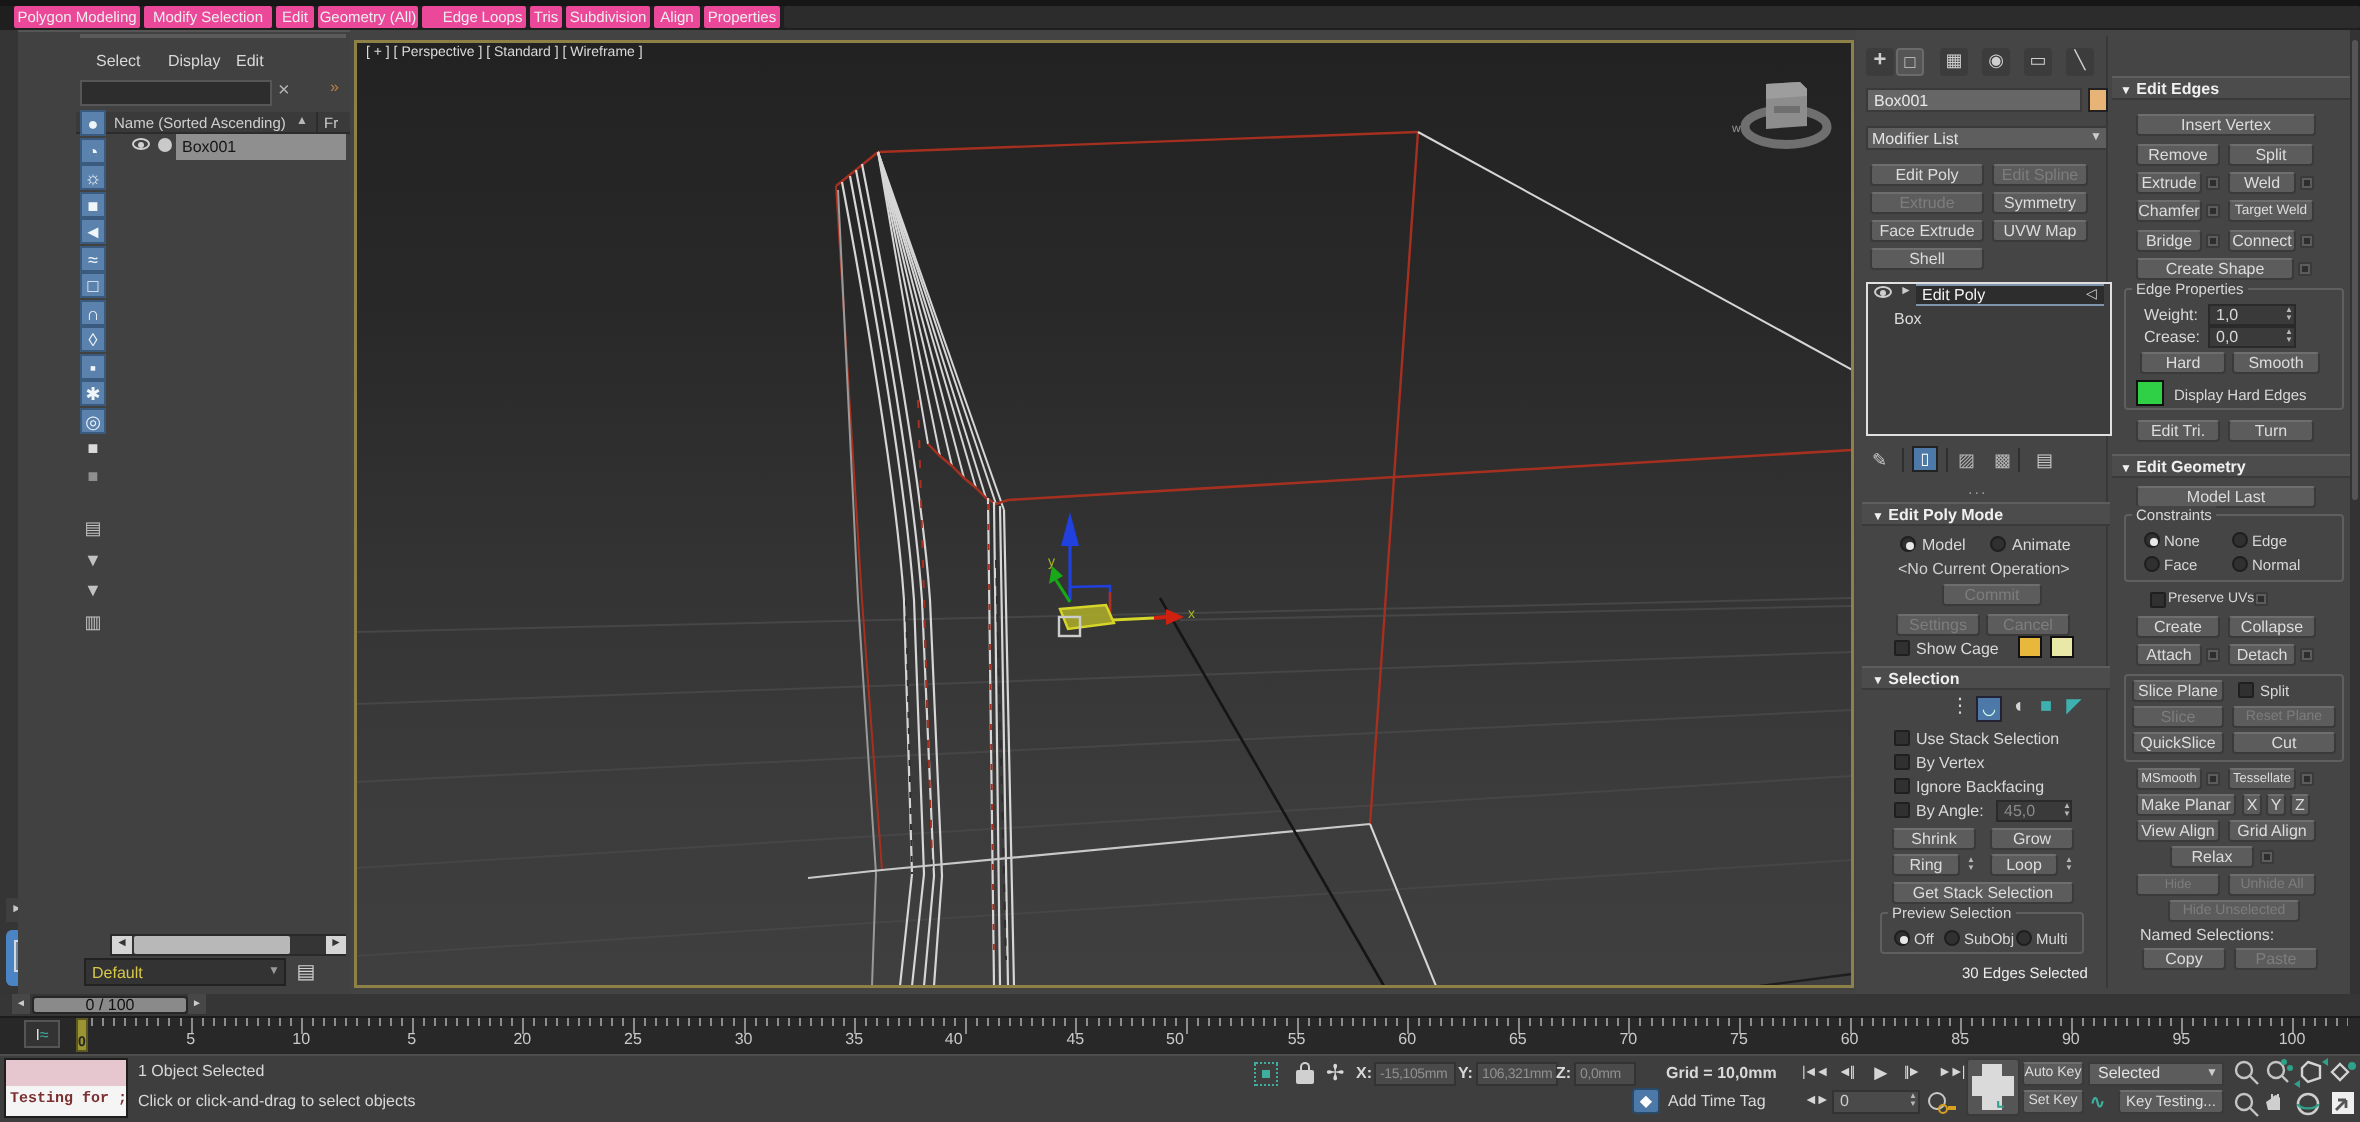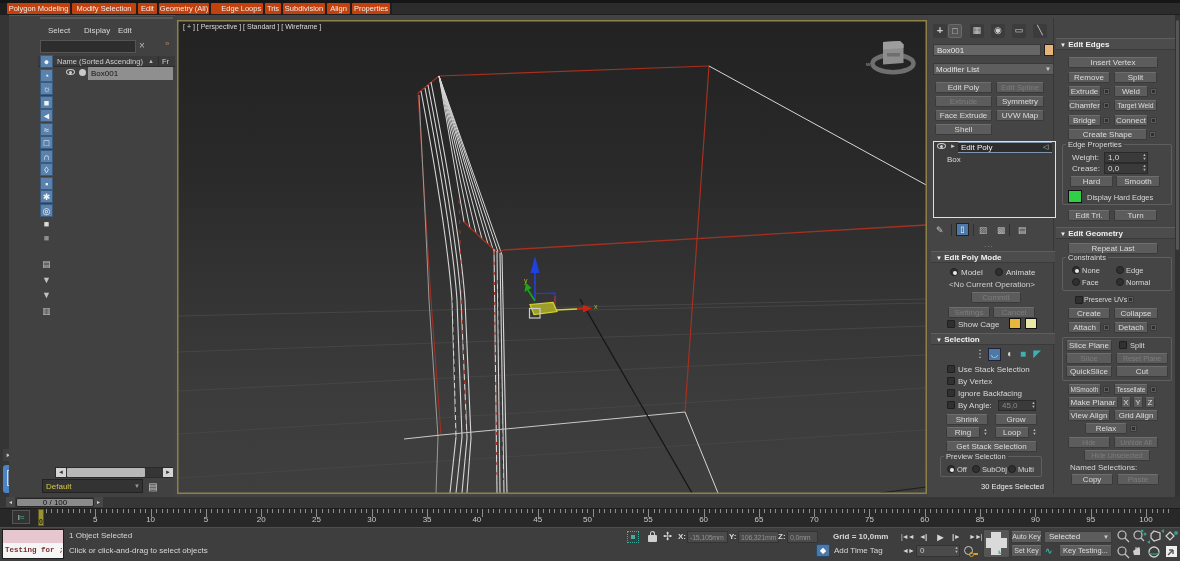--- a/index.html
+++ b/index.html
@@ -10,21 +10,21 @@
 .chk{position:absolute;width:8px;height:8px;background:#303030;border:1px solid #1f1f1f;border-radius:1px}
 .rad{position:absolute;width:8px;height:8px;background:#303030;border:1px solid #1f1f1f;border-radius:50%}
 .rad.on:after{content:"";position:absolute;left:2px;top:2px;width:4px;height:4px;background:#e8e8e8;border-radius:50%}
 .lbl{position:absolute;font-size:8px;color:#d8d8d8;white-space:nowrap}
 .lbl7{position:absolute;font-size:7.5px;color:#d8d8d8;white-space:nowrap}
 .hdr{position:absolute;font-size:8px;font-weight:bold;color:#f0f0f0;white-space:nowrap}
 .gb{position:absolute;border:1px solid #5f5f5f;border-radius:2px}
 .gbl{position:absolute;font-size:7.5px;color:#d8d8d8;background:#454545;padding:0 2px;white-space:nowrap}
 .fld{position:absolute;background:#3a3a3a;border:1px solid #2a2a2a;color:#d8d8d8;font-size:8px;line-height:9px;padding-left:3px;overflow:hidden}
 .spin{position:absolute;width:7px;color:#b8b8b8;font-size:4px;line-height:4px;text-align:center}
-.tab{position:absolute;top:3px;height:11px;background:#c2410c;color:#ededed;font-size:7.5px;text-align:center;line-height:11px;border-radius:1px;white-space:nowrap;overflow:hidden}
+.tab{position:absolute;top:3px;height:11px;background:#ec4899;color:#ededed;font-size:7.5px;text-align:center;line-height:11px;border-radius:1px;white-space:nowrap;overflow:hidden}
 .tile{position:absolute;width:13px;height:13px;background:#5a82ad;border:1px solid #3a5a7e;color:#f0f5fa;font-size:9px;line-height:12px;text-align:center;overflow:hidden}
 .gtile{position:absolute;width:13px;height:13px;color:#c2c2c2;font-size:9px;line-height:12px;text-align:center}
 .pbtn{position:absolute;color:#d6d6d6;font-size:9px;white-space:nowrap}
 </style></head>
 <body>
 
 <div class="a" style="left:0;top:0;width:1180px;height:3px;background:#161616"></div>
 <div class="a" style="left:0;top:3px;width:1180px;height:12px;background:#1f1f1f"></div>
 <div class="a" style="left:392px;top:3px;width:788px;height:11px;background:#2c2c2c;border-radius:1px"></div>
 <div class="tab" style="left:7px;width:63px">Polygon Modeling</div>
@@ -280,21 +280,21 @@
 <div class="fld" style="left:1104px;top:163px;width:44px;height:11px">0,0</div>
 <div class="spin" style="left:1141px;top:164px">▲<br>▼</div>
 <div class="btn" style="left:1070px;top:176px;width:43px;height:11px;font-size:8px">Hard</div>
 <div class="btn" style="left:1116px;top:176px;width:44px;height:11px;font-size:8px">Smooth</div>
 <div class="a" style="left:1068px;top:190px;width:14px;height:13px;background:#2fd045;border:1px solid #111"></div>
 <div class="lbl7" style="left:1087px;top:193px">Display Hard Edges</div>
 <div class="btn" style="left:1068px;top:210px;width:42px;height:11px;font-size:8px">Edit Tri.</div>
 <div class="btn" style="left:1114px;top:210px;width:43px;height:11px;font-size:8px">Turn</div>
 <div class="a" style="left:1056px;top:227px;width:120px;height:12px;background:#4c4c4c;border-top:1px solid #5e5e5e;border-bottom:1px solid #3a3a3a"></div>
 <div class="hdr" style="left:1060px;top:229px"><span style="font-size:6px">▼</span> Edit Geometry</div>
-<div class="btn" style="left:1068px;top:243px;width:90px;height:11px;font-size:8px">Repeat Last</div>
+<div class="btn" style="left:1068px;top:243px;width:90px;height:11px;font-size:8px">Model Last</div>
 <div class="gb" style="left:1062px;top:257px;width:110px;height:34px"></div>
 <div class="gbl" style="left:1066px;top:253px">Constraints</div>
 <div class="rad on" style="left:1072px;top:266px"></div>
 <div class="lbl7" style="left:1082px;top:266px">None</div>
 <div class="rad" style="left:1116px;top:266px"></div>
 <div class="lbl7" style="left:1126px;top:266px">Edge</div>
 <div class="rad" style="left:1072px;top:278px"></div>
 <div class="lbl7" style="left:1082px;top:278px">Face</div>
 <div class="rad" style="left:1116px;top:278px"></div>
 <div class="lbl7" style="left:1126px;top:278px">Normal</div>

